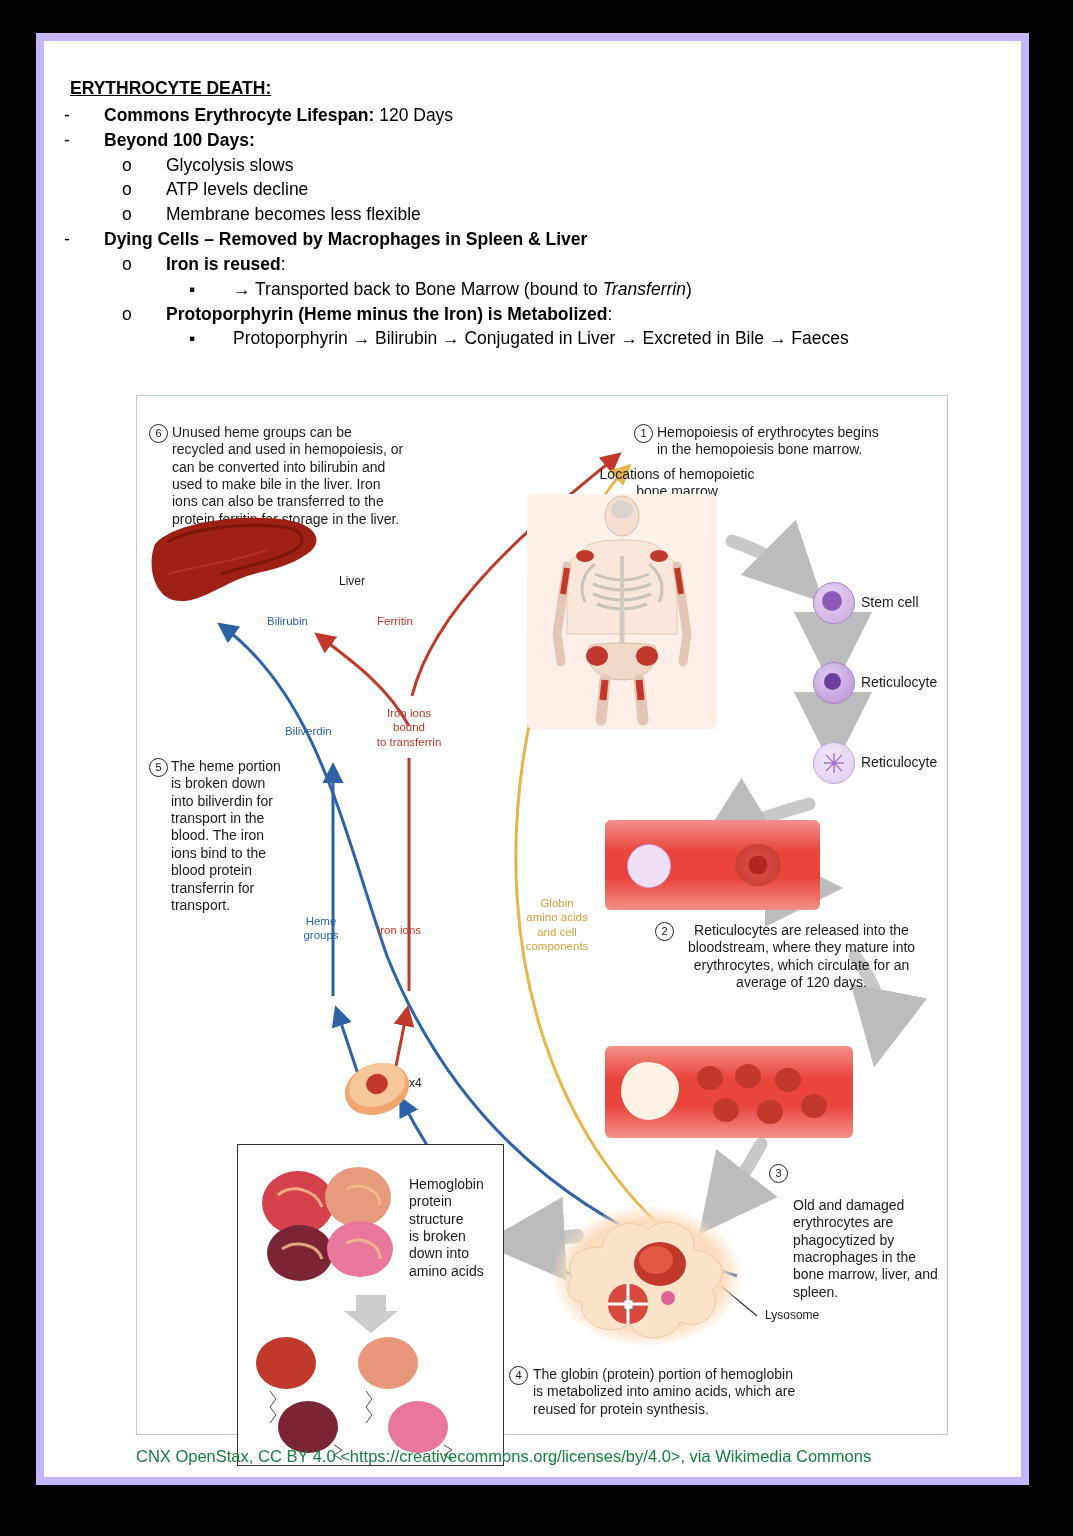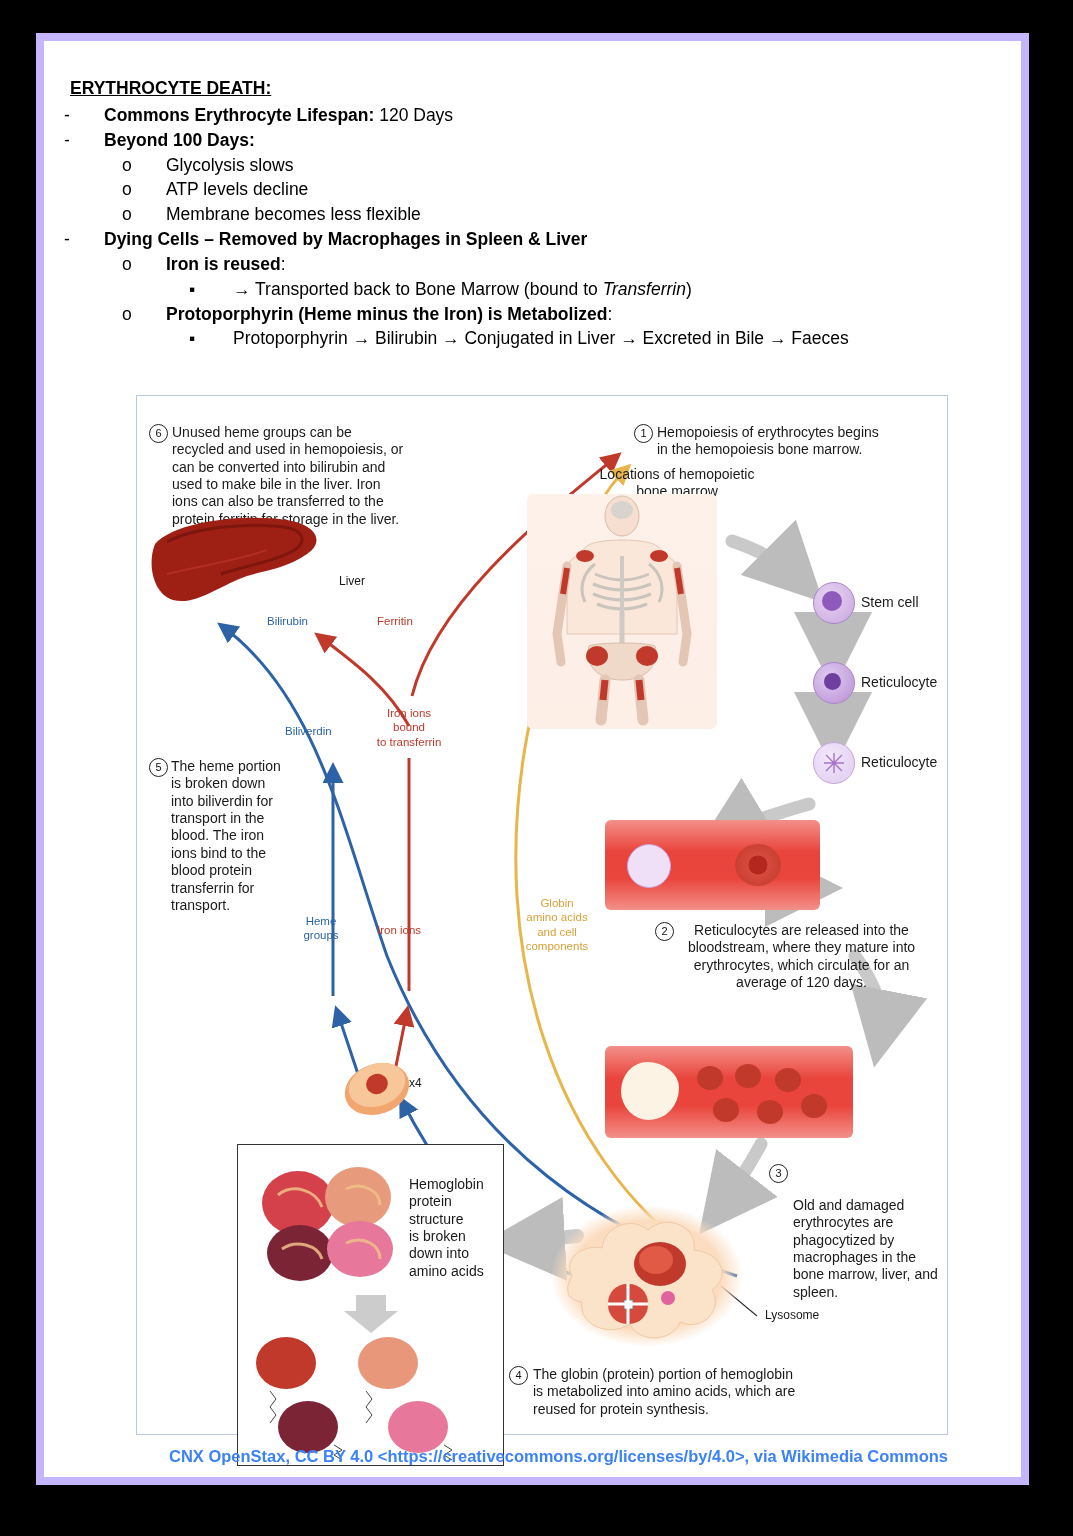--- a/index.html
+++ b/index.html
@@ -56,24 +56,23 @@
     height: 1040px;
     border: 1px solid #b9c8dd;
     box-sizing: border-box;
     background: #fff;
   }
   .fig-caption {
     position: absolute;
     left: 92px;
     top: 1406px;
     width: 812px;
-    text-align: right;
+    text-align: left;
     font-size: 16.5px;
-    color: #3b82f6;
-    font-weight: bold;
+    color: #15803d;
   }
 
   
   .ftext {
     position: absolute;
     font-family: "Liberation Sans", sans-serif;
     font-size: 14px;
     color: #1a1a1a;
     line-height: 1.24;
   }

